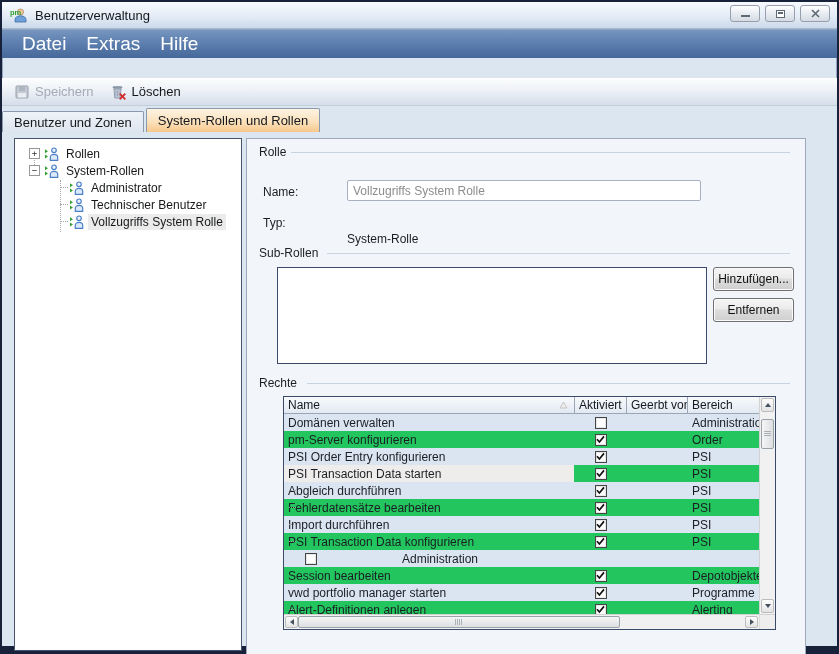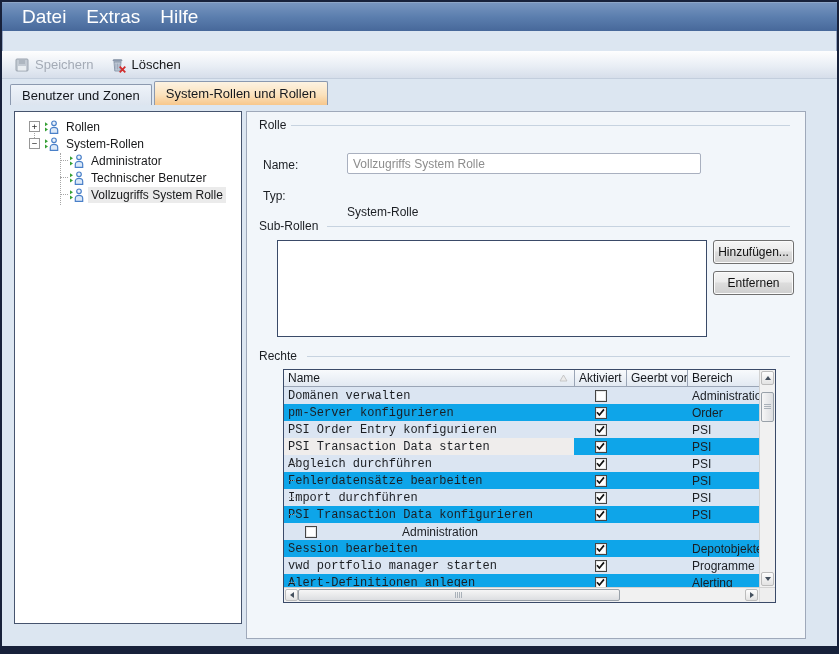--- a/index.html
+++ b/index.html
@@ -45,21 +45,21 @@
     height:28px; flex:none; display:flex; align-items:center; padding-left:6px; gap:4px;
     background:linear-gradient(#fefefe,#e9eef5 55%,#d6deea);
     border-bottom:1px solid #c3cedd;
     margin-top:20px;
   }
   .tool-btn { display:flex; align-items:center; gap:5px; font-size:13px; color:#17181a; padding:3px 6px; border-radius:2px; }
   .tool-btn.disabled { color:#a4abb6; }
 
   
   .client { flex:1; display:flex; flex-direction:column; background:#dce6f1; min-height:0; }
-  .tabstrip { height:26px; flex:none; display:flex; align-items:flex-end; padding-left:8px; }
+  .tabstrip { height:26px; flex:none; display:flex; align-items:flex-end; }
   .tab {
     height:21px; display:flex; align-items:center; padding:0 11px; font-size:13px; color:#15181d;
     border:1px solid #8b99af; border-bottom:none; border-radius:2px 2px 0 0; margin-right:2px;
     background:linear-gradient(#eef3f9,#dde5ef); cursor:default;
   }
   .tab.active { height:24px; background:linear-gradient(#fdf3e2,#fbe2bd 55%,#f7c78c); }
 
   
   .content { position:relative; flex:1; min-height:0; }
 
@@ -117,24 +117,24 @@
   .tbl-header { flex:none; height:17px; display:flex; background:linear-gradient(#f8fafc,#e2e9f2); border-bottom:1px solid #9aa5b6; }
   .th { display:flex; align-items:center; padding:0 4px; color:#15181d; white-space:nowrap; overflow:hidden; }
   .th + .th { border-left:1px solid #9aa5b6; }
   .col-name { width:290px; flex:none; }
   .col-akt { width:52px; flex:none; justify-content:flex-start; }
   .col-geerbt { width:61px; flex:none; }
   .col-bereich { flex:1; min-width:0; }
   .th.col-name { justify-content:space-between; padding-right:6px; }
 
   .tbl-body { flex:1; overflow:hidden; }
-  .trow { display:flex; height:17px; align-items:center; background:#0ea5e9; }
+  .trow { display:flex; height:17px; align-items:center; background:#22c55e; }
   .trow.alt { background:#dbe5f2; }
   .cell { height:100%; display:flex; align-items:center; overflow:hidden; white-space:nowrap; }
-  .c-name { width:290px; flex:none; padding-left:4px; position:relative;font-family:Liberation Mono, monospace; }
+  .c-name { width:290px; flex:none; padding-left:4px; position:relative; }
   .c-akt { width:53px; flex:none; justify-content:center; }
   .c-geerbt { width:61px; flex:none; padding-left:4px; }
   .c-bereich { flex:1; min-width:0; padding-left:4px; }
   .trow.focused .c-name { background:#efedec; }
   .trow.child .c-name { }
   .trow.child .c-name::before { content:''; position:absolute; left:5px; top:8px; width:7px; border-top:1px dotted #9a9a9a; }
 
   .cb { width:12px; height:12px; border:1px solid #454545; background:#fff; display:flex; align-items:center; justify-content:center; box-shadow:0 0 0 1px #e7e7e7 inset; }
 
   
@@ -156,20 +156,41 @@
     background:repeating-linear-gradient(180deg,#a9b1b9 0 1px,transparent 1px 2px); }
   .hthumb { position:absolute; top:1px; height:12px; left:14px; width:322px; border:1px solid #99a1a9; border-radius:2px; background:linear-gradient(#f6f6f6,#dcdee1); }
   .hthumb::after { content:''; position:absolute; top:2px; bottom:2px; left:50%; margin-left:-4px; width:7px;
     background:repeating-linear-gradient(90deg,#a9b1b9 0 1px,transparent 1px 2px); }
 </style>
 </head>
 <body>
 
 <div class="window">
 
+  <div class="titlebar">
+    <svg width="18" height="16" viewBox="0 0 18 16">
+      <circle cx="10.5" cy="5" r="3" fill="#f0c8a0" stroke="#b08a5e" stroke-width="0.8"></circle>
+      <path d="M5 15 v-2.3 c0-2.5 2.5-3.9 5.5-3.9 s5.5 1.4 5.5 3.9 V15 z" fill="#6fa0d8" stroke="#3c6ca8" stroke-width="0.8"></path>
+      <text x="0" y="7.5" font-size="7.5" font-weight="bold" fill="#2f9e2f" font-family="Liberation Sans, sans-serif">pm</text>
+    </svg>
+    <span class="title">Benutzerverwaltung</span>
+    <div class="win-controls">
+      <div class="win-btn">
+          <span class="glyph-min"></span>
+        </div>
+      <div class="win-btn">
+          <span class="glyph-max"></span>
+        </div>
+      <div class="win-btn">
+        <svg width="9" height="9" viewBox="0 0 9 9">
+          <path d="M1 1 L8 8 M8 1 L1 8" stroke="#5e6976" stroke-width="1.6"></path>
+        </svg>
+      </div>
+    </div>
+  </div>
 
   <div class="menubar">
     <span class="menu-item">Datei</span>
     <span class="menu-item">Extras</span>
     <span class="menu-item">Hilfe</span>
   </div>
 
   <div class="toolbar">
     <div class="tool-btn disabled">
       <svg width="16" height="16" viewBox="0 0 16 16">

